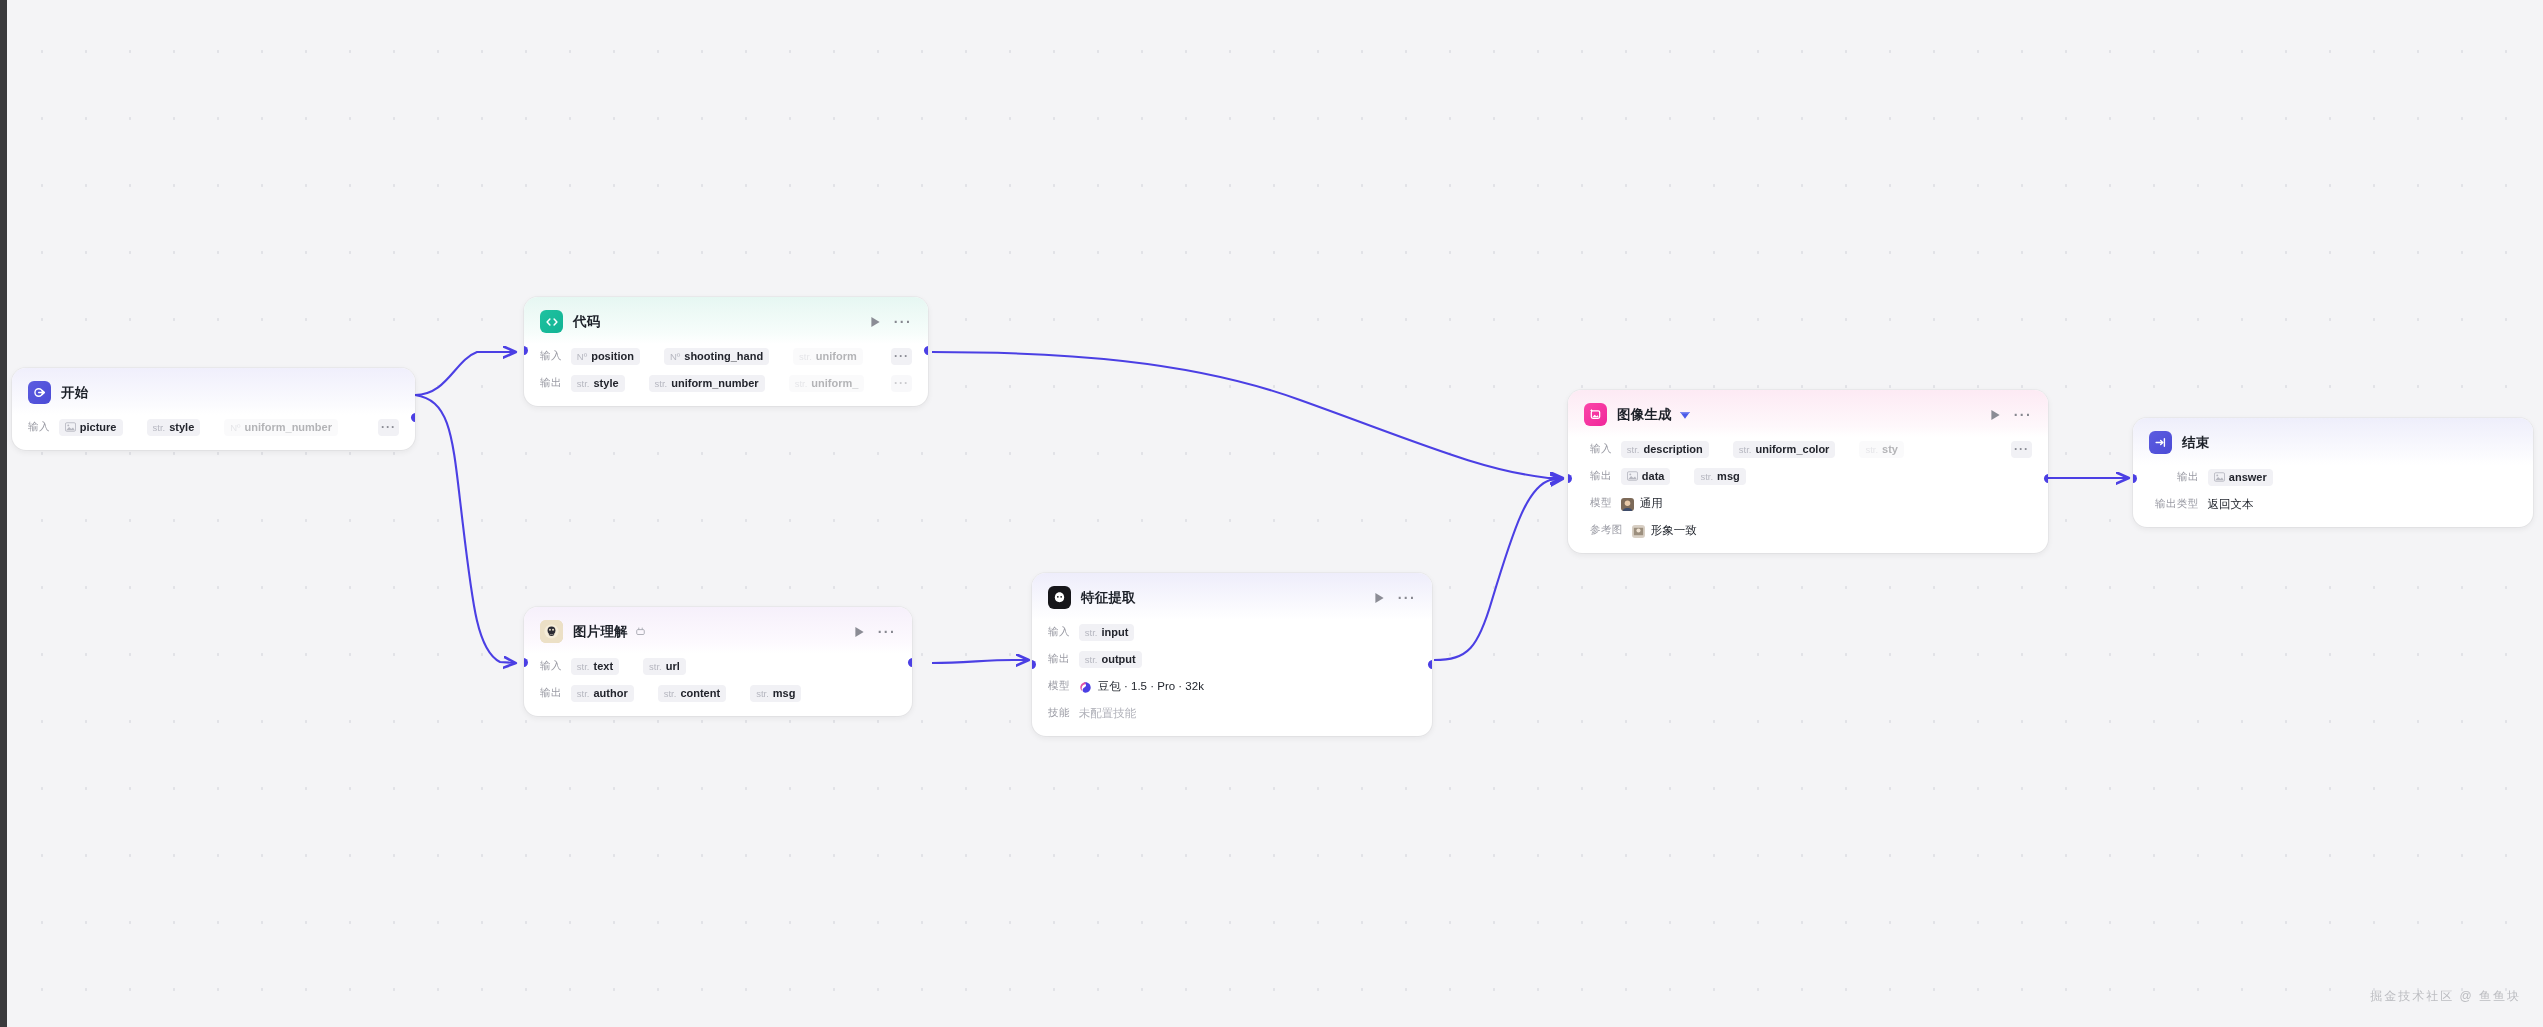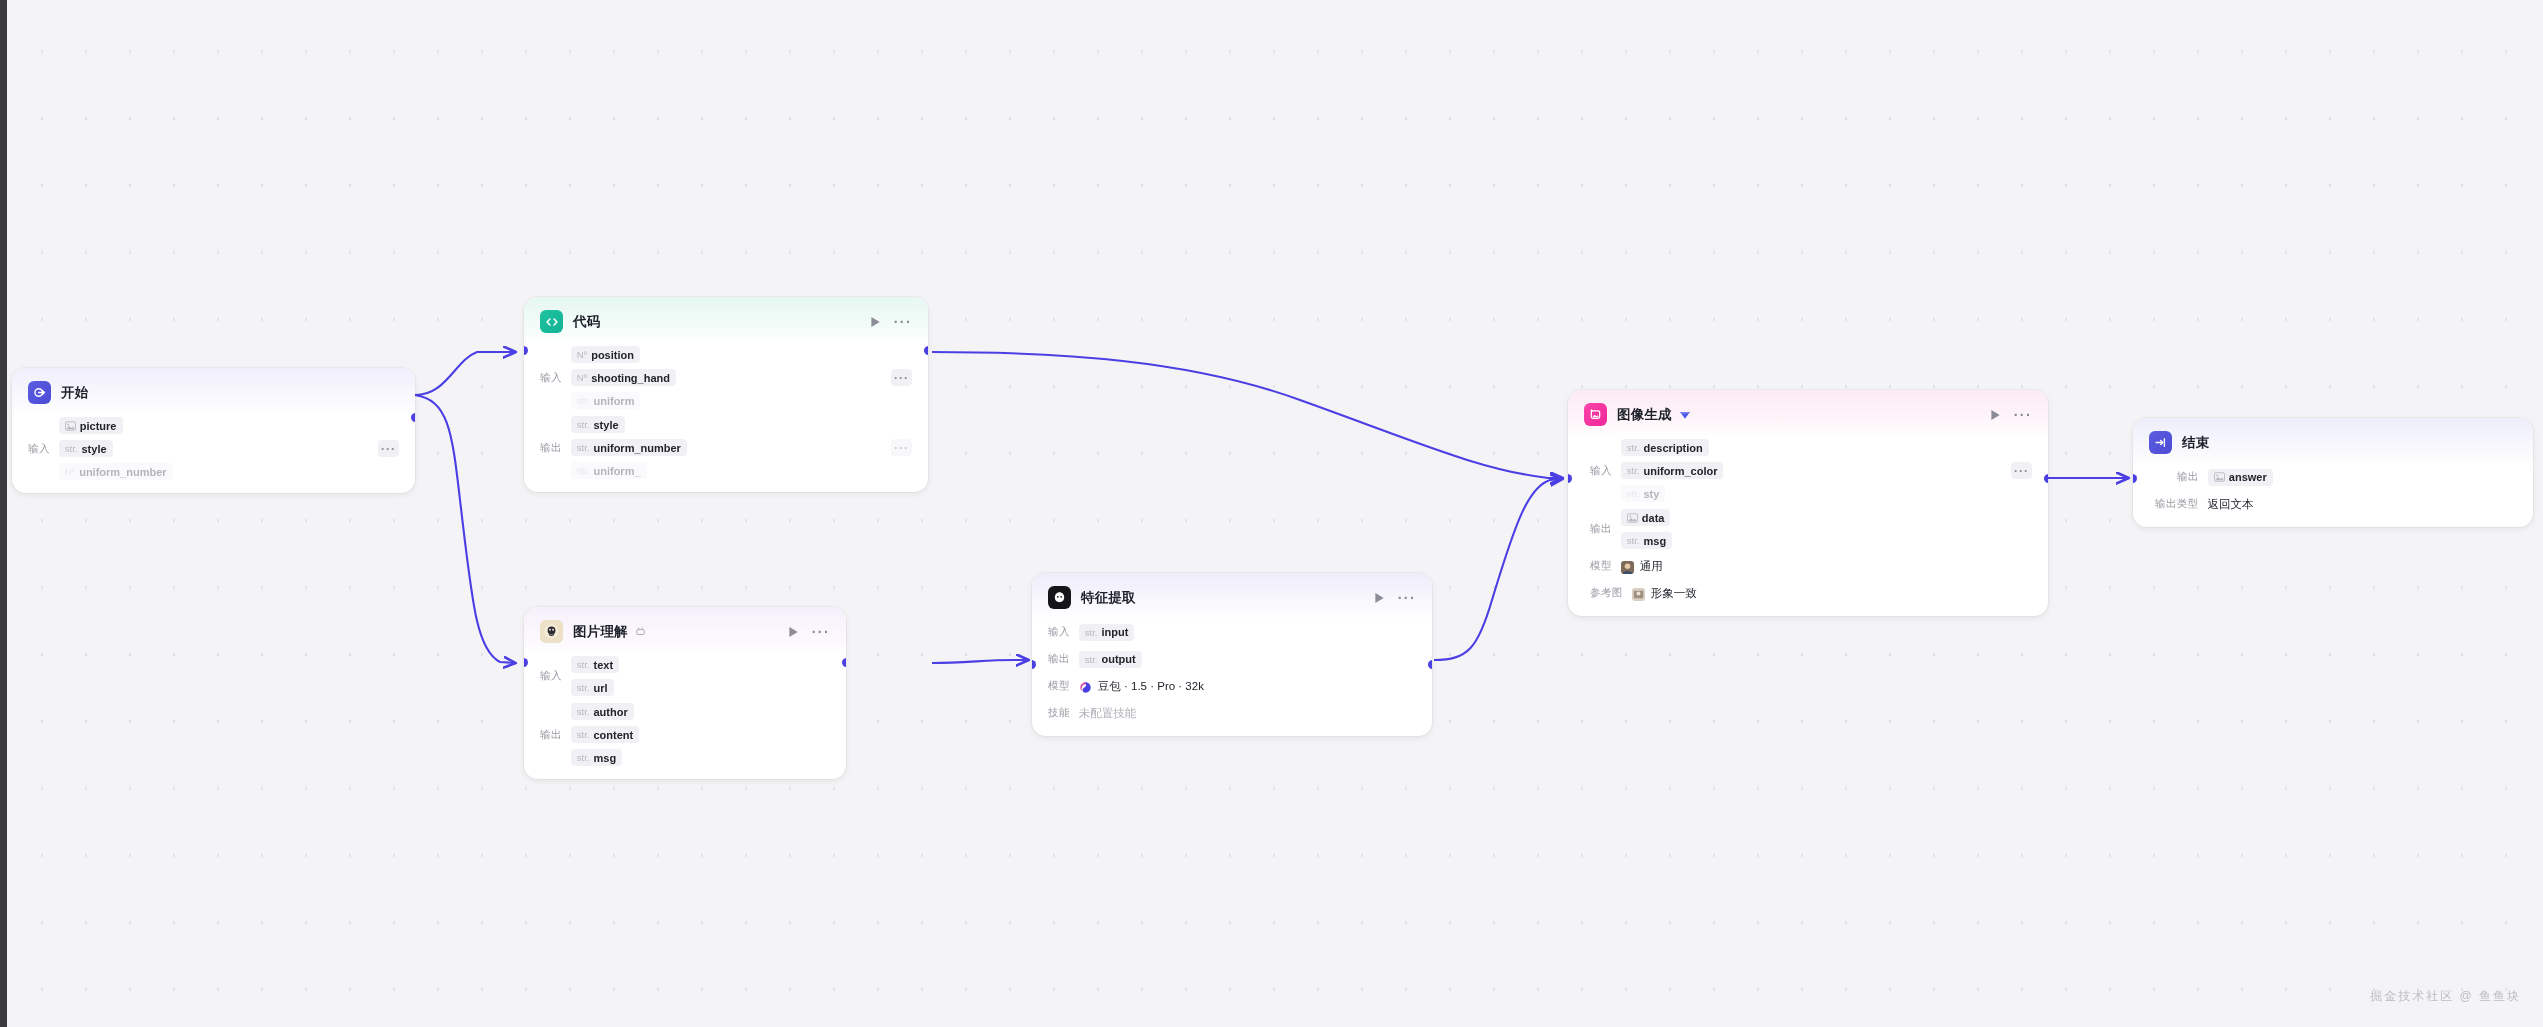--- a/index.html
+++ b/index.html
@@ -80,21 +80,21 @@
     line-height: 6px; font-weight: 700;
   }
 
   
   .row { display: flex; align-items: center; min-height: 20px; margin-top: 7px; }
   .row:first-child { margin-top: 2px; }
   .rlabel {
     font-size: 10.5px; color: #9a9ba4; flex: 0 0 auto;
     margin-right: 9px; white-space: nowrap; letter-spacing: .4px;
   }
-  .tags { display: flex; align-items: flex-start; gap: 6px; min-width: 0; flex-direction: column; }
+  .tags { display: flex; align-items: center; gap: 24px; min-width: 0; }
   .tag {
     display: inline-flex; align-items: center; gap: 4px;
     background: #f1f1f5; border-radius: 4px;
     padding: 2.5px 6px; white-space: nowrap; flex: 0 0 auto;
   }
   .ttype { font-size: 9.5px; color: #b6b7c0; font-weight: 400; }
   .tname { font-size: 11px; color: #22242c; font-weight: 700; }
   .tag.faded { opacity: .34; }
   .tag-img { width: 11px; height: 10px; flex: 0 0 auto; }
 
@@ -249,21 +249,21 @@
           </span>
         </span>
         <span class="ovf faded" style="margin-left:auto;">···</span>
       </div>
 
     </div>
     <span class="port" style="left:-5px; top:49px;"></span>
     <span class="port" style="right:-5px; top:49px;"></span>
   </div>
 
-  <div class="node tint-vision" style="left:524px; top:607px; width:322px;">
+  <div class="node tint-vision" style="left:524px; top:607px; width:388px;">
     <div class="node-head">
       <span class="nicon ic-vision">
         <svg width="23" height="23" viewBox="0 0 24 24">
           <rect width="24" height="24" fill="#ece0c6"></rect>
           <circle cx="12" cy="12" r="7.4" fill="#f5ecd8"></circle>
           <circle cx="12" cy="11" r="4.1" fill="#2b2b33"></circle>
           <circle cx="10.4" cy="10.2" r="1" fill="#f0e6d0"></circle>
           <circle cx="13.6" cy="10.2" r="1" fill="#f0e6d0"></circle>
           <path d="M9.4 15 Q12 17.2 14.6 15" stroke="#2b2b33" stroke-width="1.3" fill="none"></path>
         </svg>

